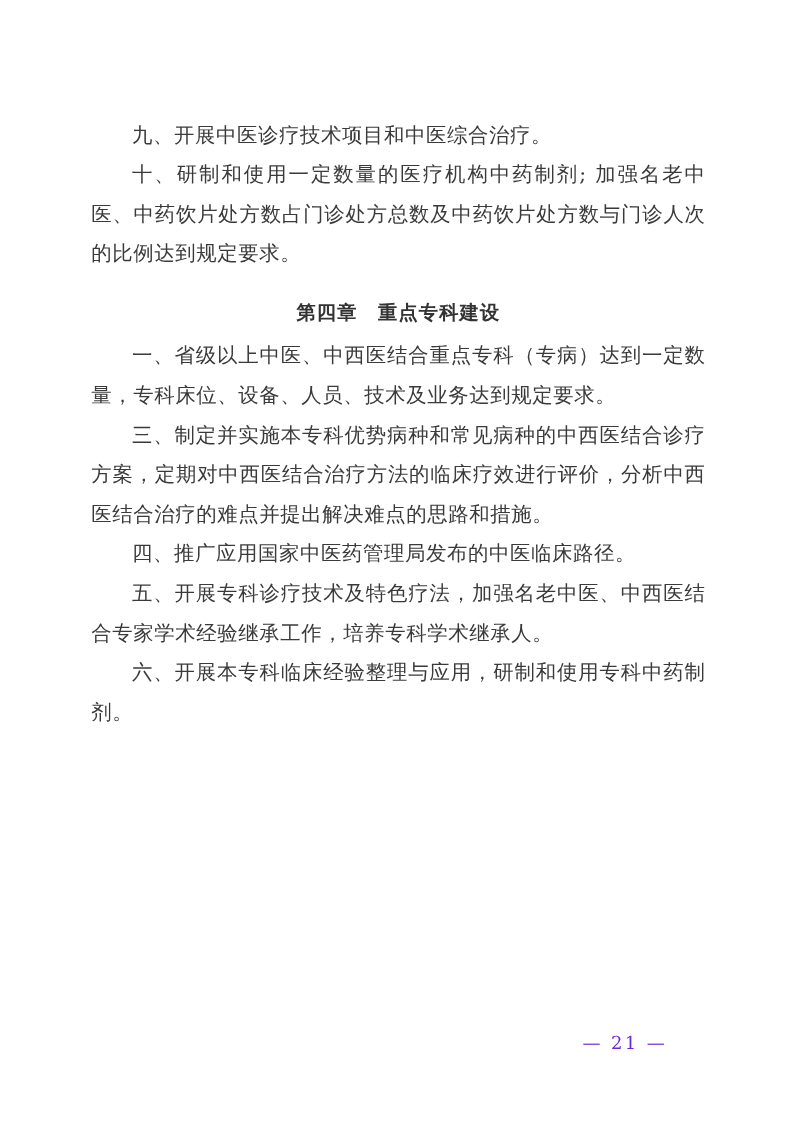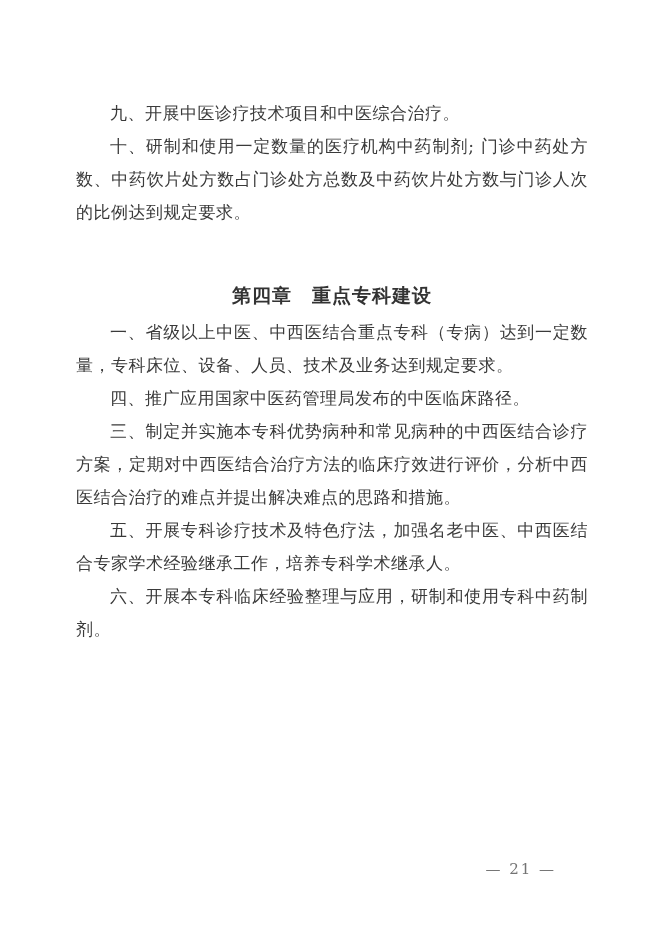--- a/index.html
+++ b/index.html
@@ -26,49 +26,49 @@
     font-size: 17px;
     line-height: 33px;
     color: #3a3a3a;
     text-indent: 2em;
     letter-spacing: 0.5px;
     text-align: justify;
     text-justify: inter-character;
     word-break: break-all;
   }
   .chapter {
-    margin: 50px 0 4px 0;
-    font-size: 19px;
+    margin: 15px 0 4px 0;
+    font-size: 16px;
     line-height: 33px;
     font-weight: bold;
     color: #333333;
     text-align: center;
     letter-spacing: 1px;
   }
   .page-number {
     position: absolute;
     top: 858px;
     right: 106px;
     font-size: 15px;
     line-height: 22px;
-    color: #737373;
+    color: #6d28d9;
     letter-spacing: 2px;
   }
 </style>
 </head>
 <body>
 
 <div class="page">
   <div class="content">
     <p class="par">九、开展中医诊疗技术项目和中医综合治疗。</p>
-    <p class="par">十、研制和使用一定数量的医疗机构中药制剂; 门诊中药处方数、中药饮片处方数占门诊处方总数及中药饮片处方数与门诊人次的比例达到规定要求。</p>
+    <p class="par">十、研制和使用一定数量的医疗机构中药制剂; 加强名老中医、中药饮片处方数占门诊处方总数及中药饮片处方数与门诊人次的比例达到规定要求。</p>
 
     <h2 class="chapter">第四章　重点专科建设</h2>
 
     <p class="par">一、省级以上中医、中西医结合重点专科（专病）达到一定数量，专科床位、设备、人员、技术及业务达到规定要求。</p>
+    <p class="par">三、制定并实施本专科优势病种和常见病种的中西医结合诊疗方案，定期对中西医结合治疗方法的临床疗效进行评价，分析中西医结合治疗的难点并提出解决难点的思路和措施。</p>
     <p class="par">四、推广应用国家中医药管理局发布的中医临床路径。</p>
-    <p class="par">三、制定并实施本专科优势病种和常见病种的中西医结合诊疗方案，定期对中西医结合治疗方法的临床疗效进行评价，分析中西医结合治疗的难点并提出解决难点的思路和措施。</p>
     <p class="par">五、开展专科诊疗技术及特色疗法，加强名老中医、中西医结合专家学术经验继承工作，培养专科学术继承人。</p>
     <p class="par">六、开展本专科临床经验整理与应用，研制和使用专科中药制剂。</p>
   </div>
 
   <div class="page-number">— 21 —</div>
 </div>
 
 </body></html>

